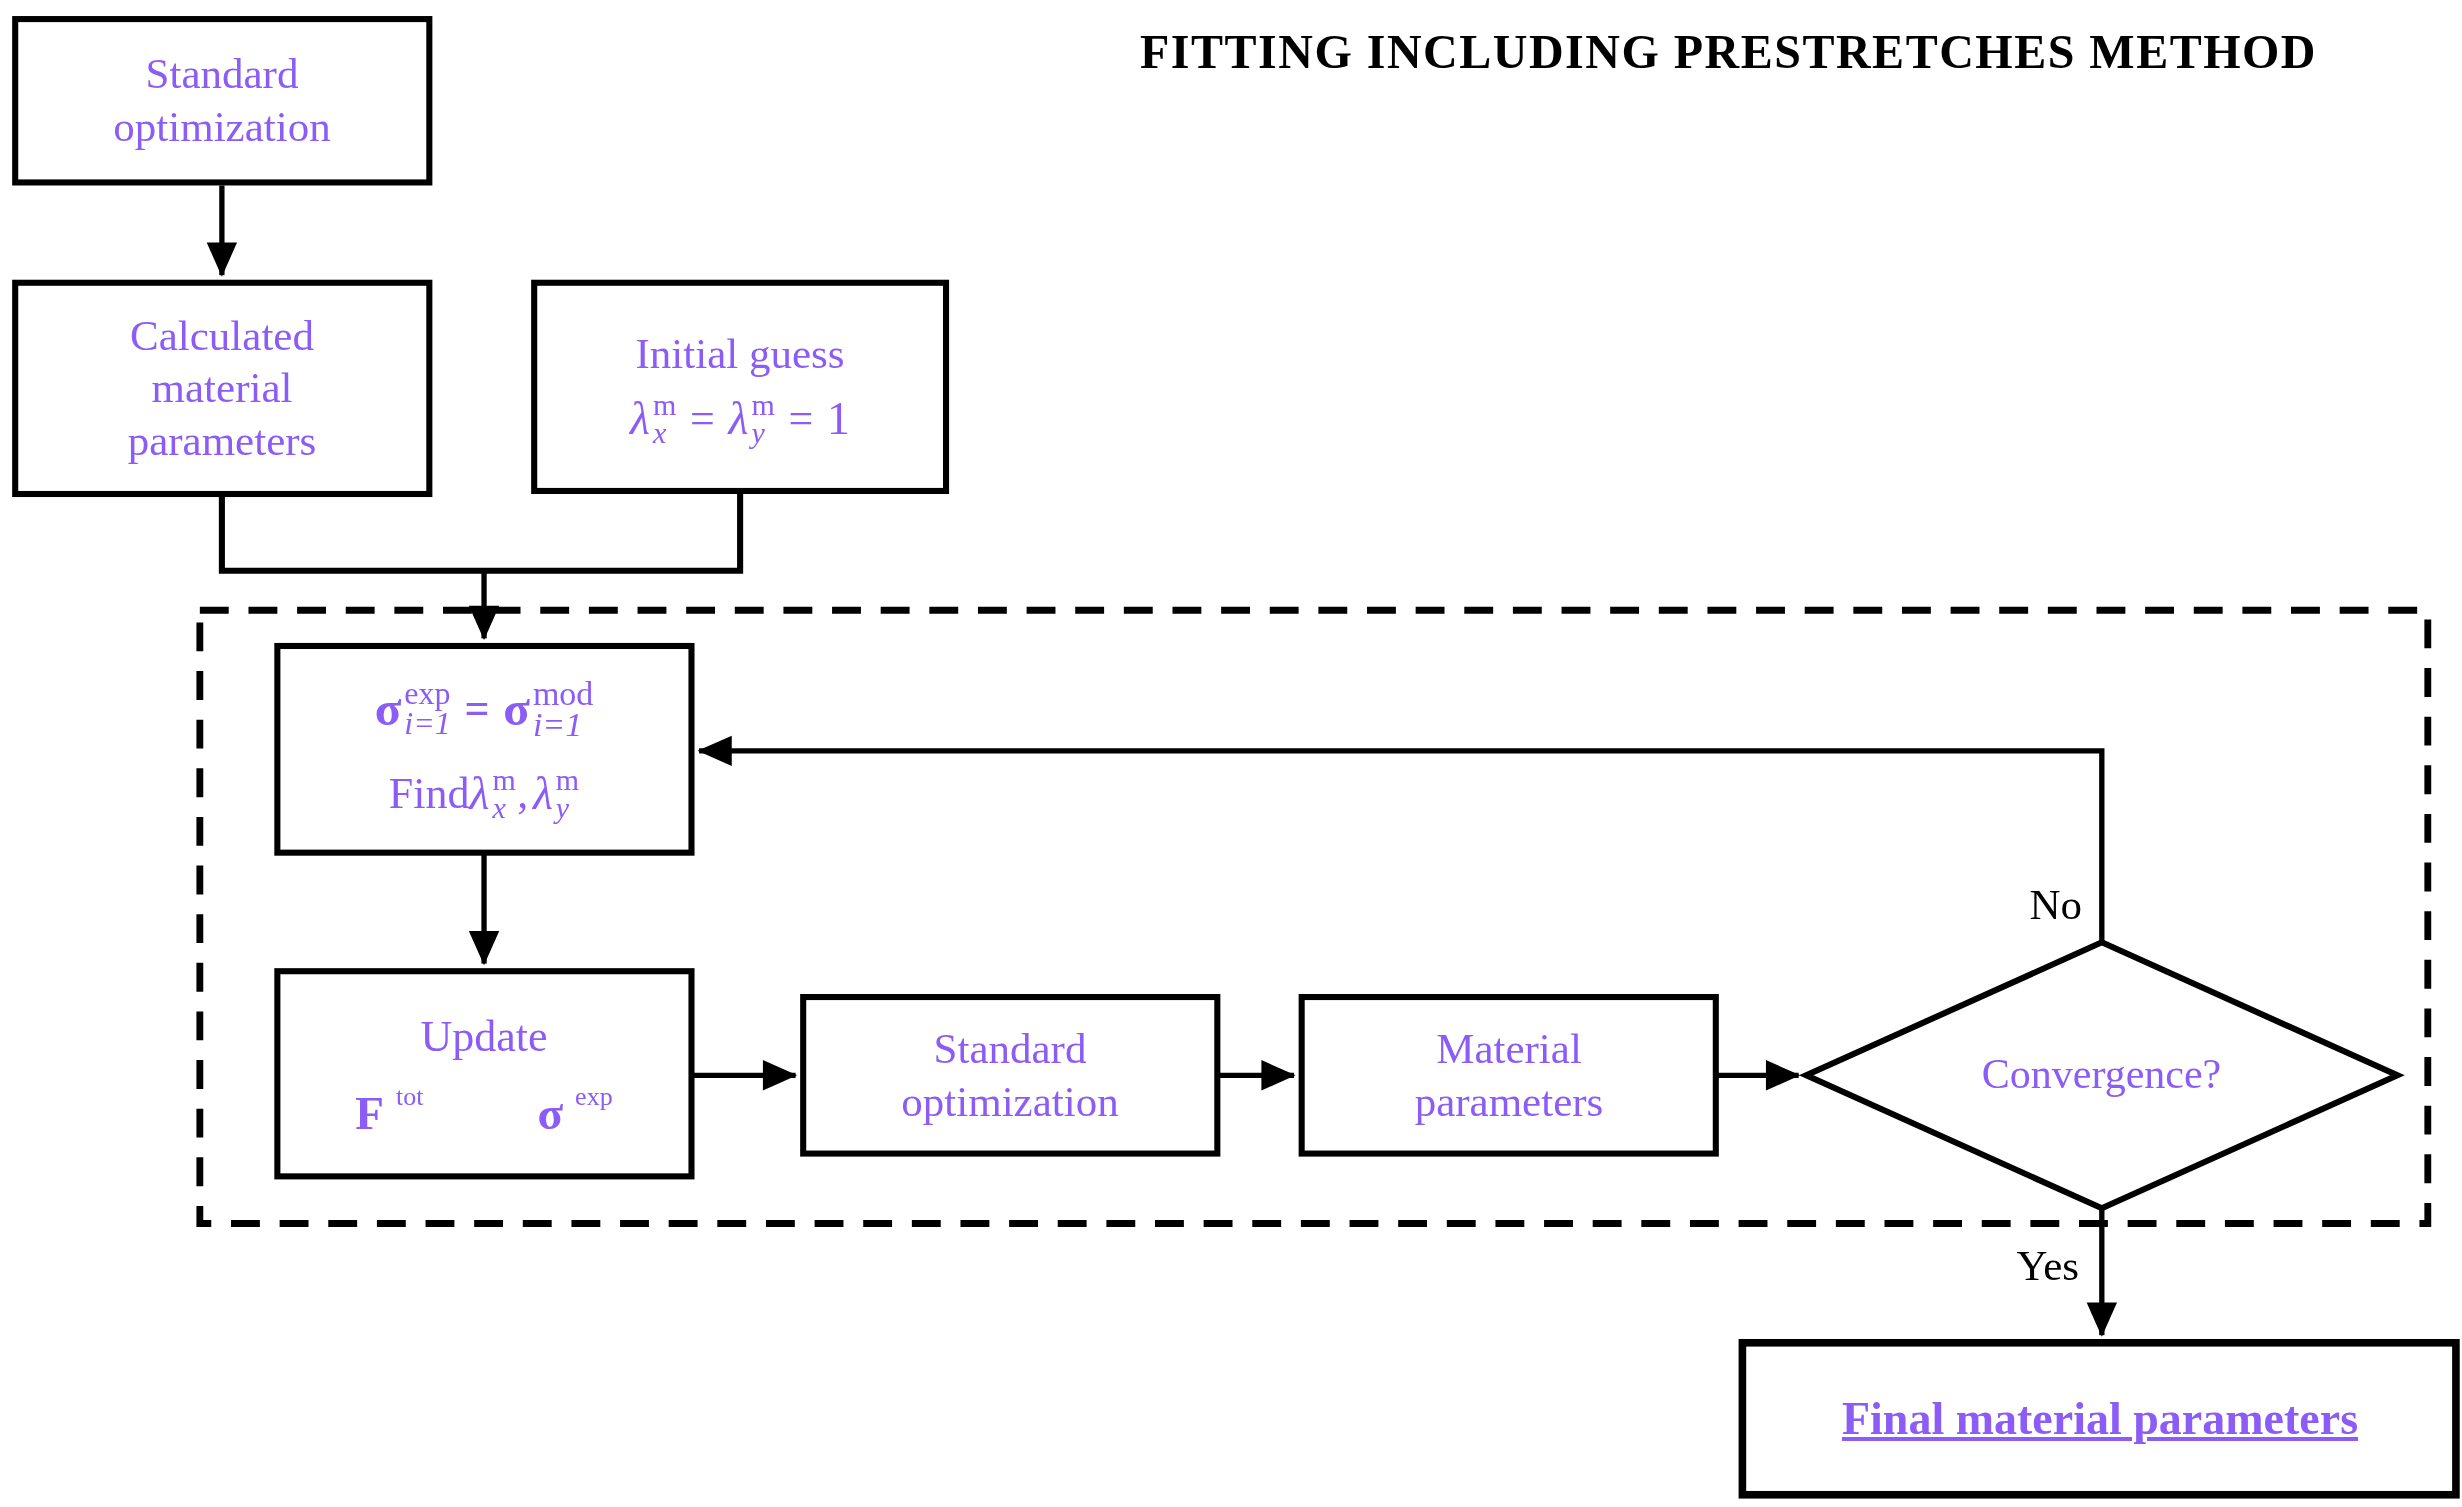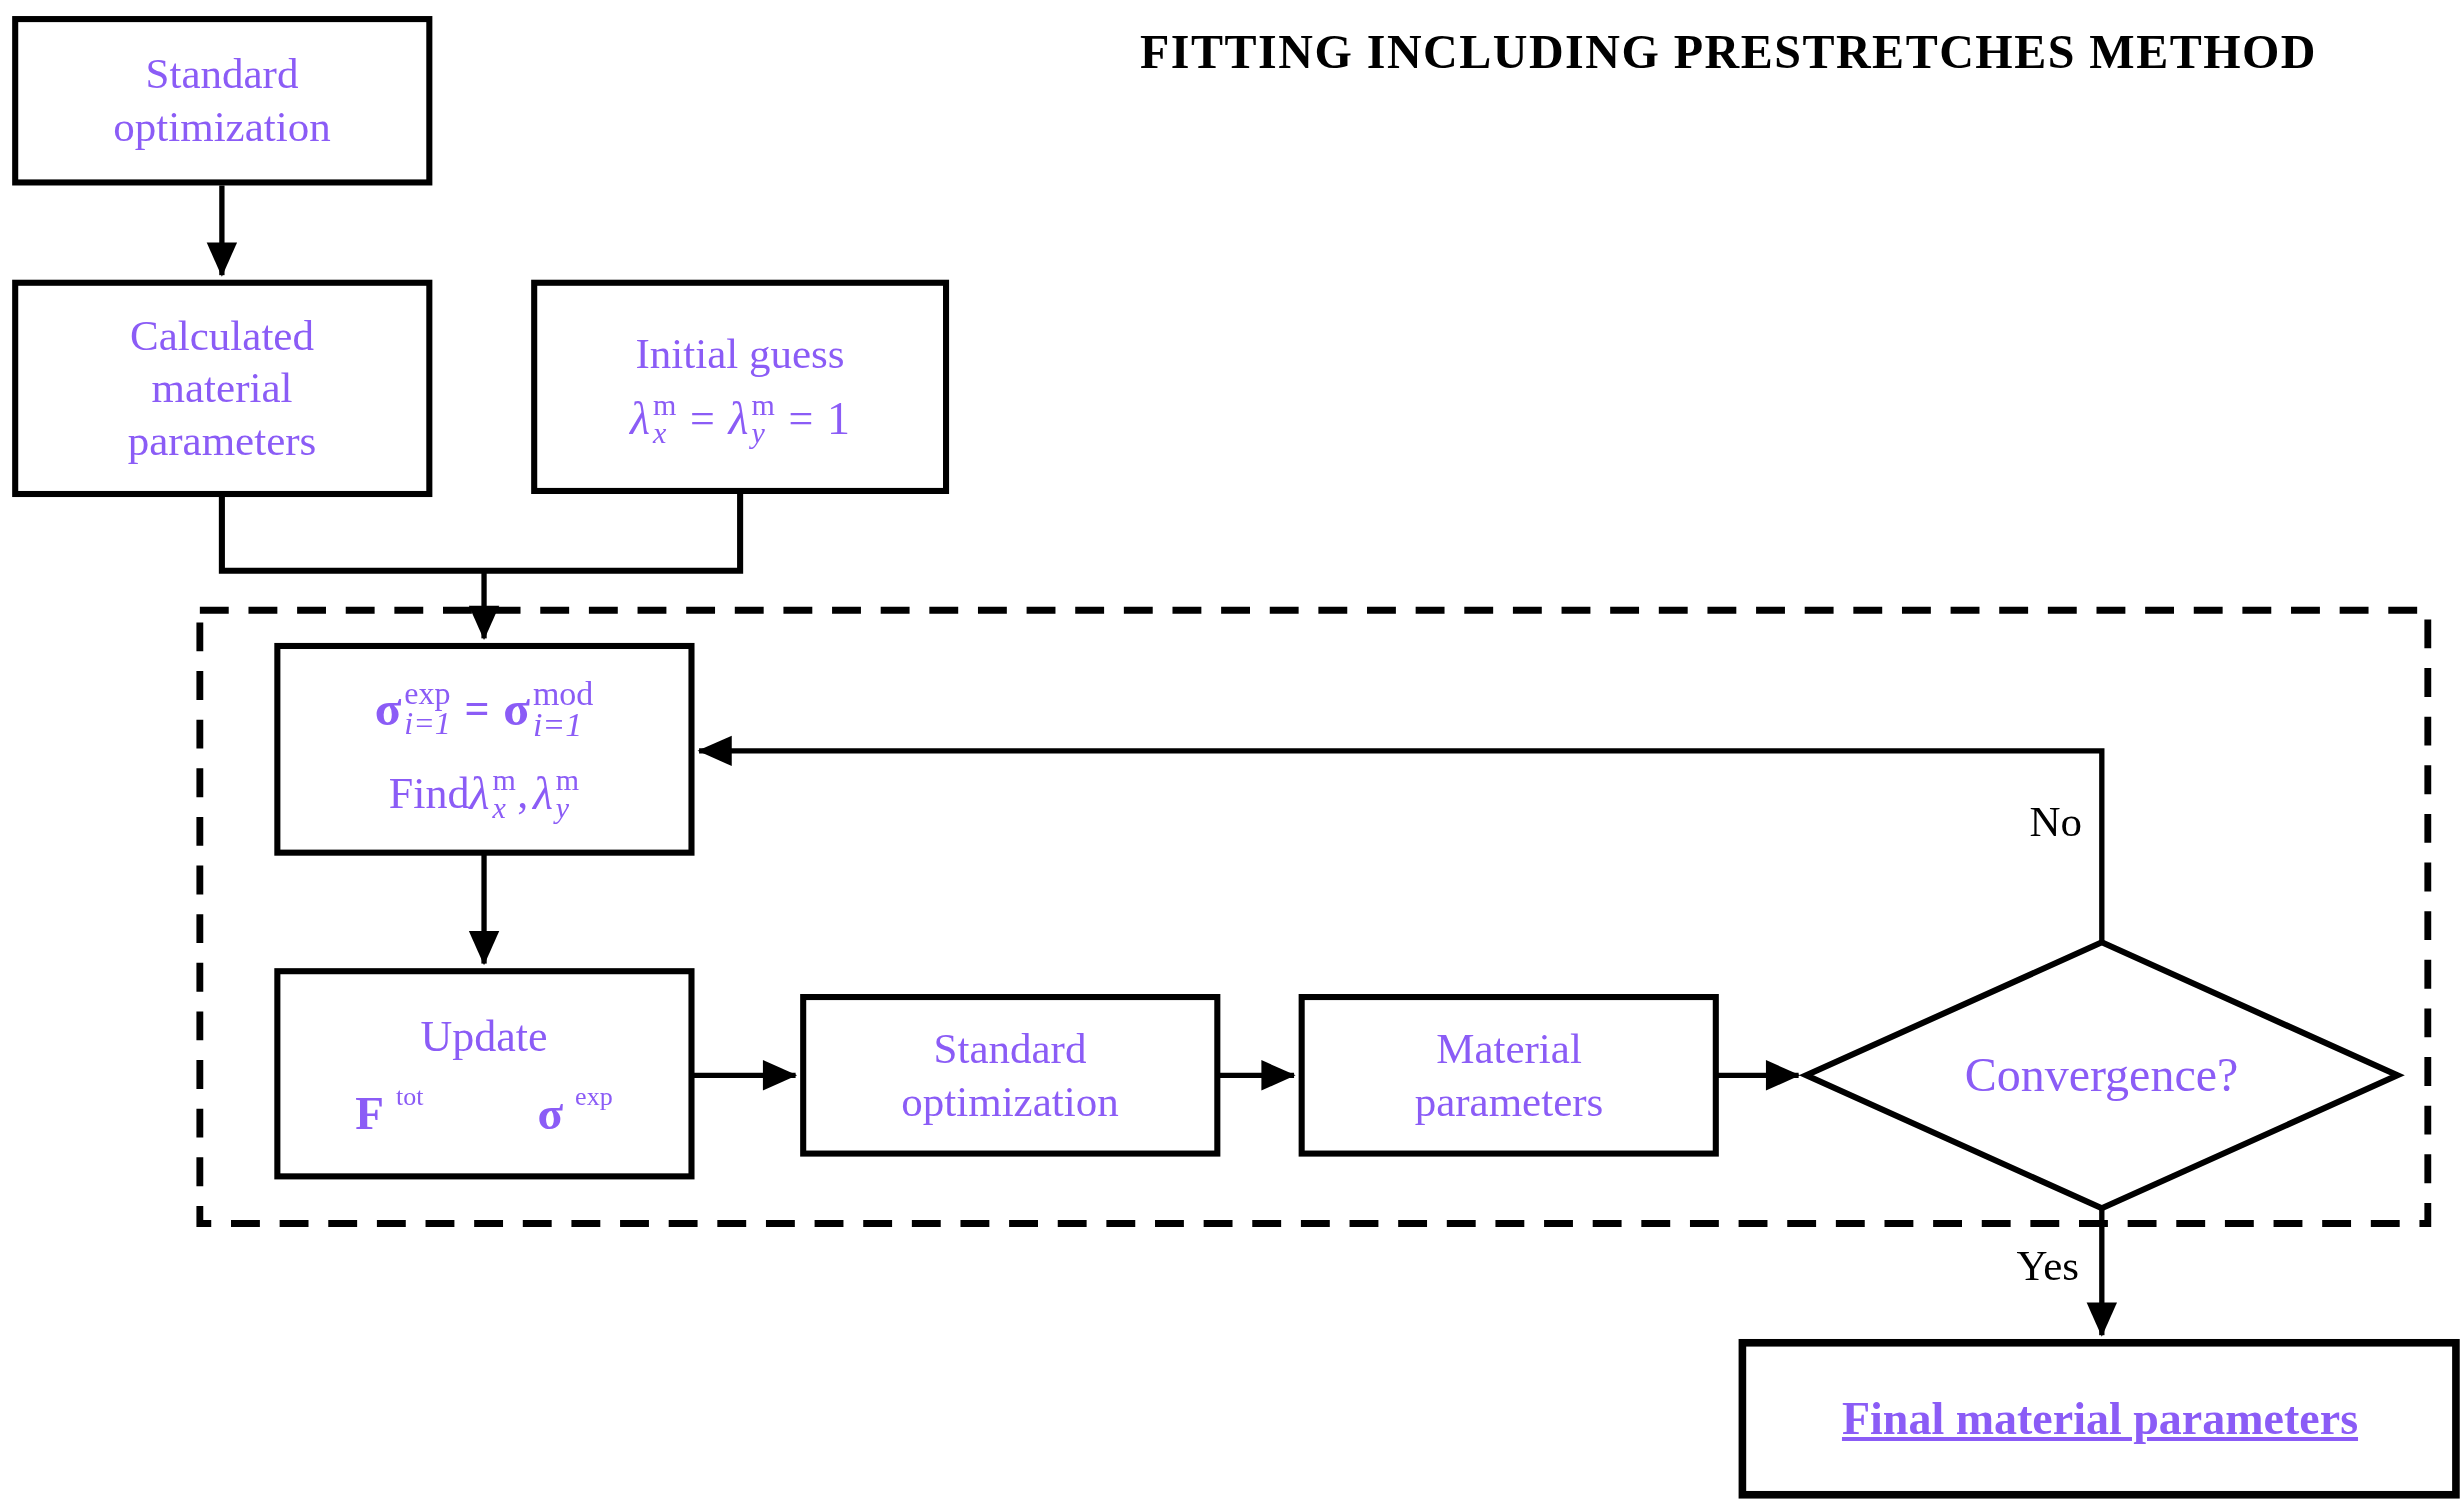--- a/index.html
+++ b/index.html
@@ -139,25 +139,25 @@
   <div class="txt" style="left:803px;top:997px;width:414px;height:157px;">
     <div>Standard</div>
     <div>optimization</div>
   </div>
 
   <div class="txt" style="left:1302px;top:997px;width:414px;height:157px;">
     <div>Material</div>
     <div>parameters</div>
   </div>
 
-  <div class="txt" style="left:1806px;top:942px;width:591px;height:266px;font-size:48px;">
+  <div class="txt" style="left:1806px;top:942px;width:591px;height:266px;font-size:42px;">
     <div>Convergence?</div>
   </div>
 
-  <div class="lbl" style="left:1930px;top:798px;width:152px;">No</div>
+  <div class="lbl" style="left:1930px;top:881px;width:152px;">No</div>
   <div class="lbl" style="left:1927px;top:1242px;width:152px;">Yes</div>
 
   <div class="txt bold" style="left:1743px;top:1343px;width:714px;height:152px;font-size:46px;line-height:1.3;">
     <div>Final material parameters</div>
   </div>
 
 </div>
 
 
 </body></html>

